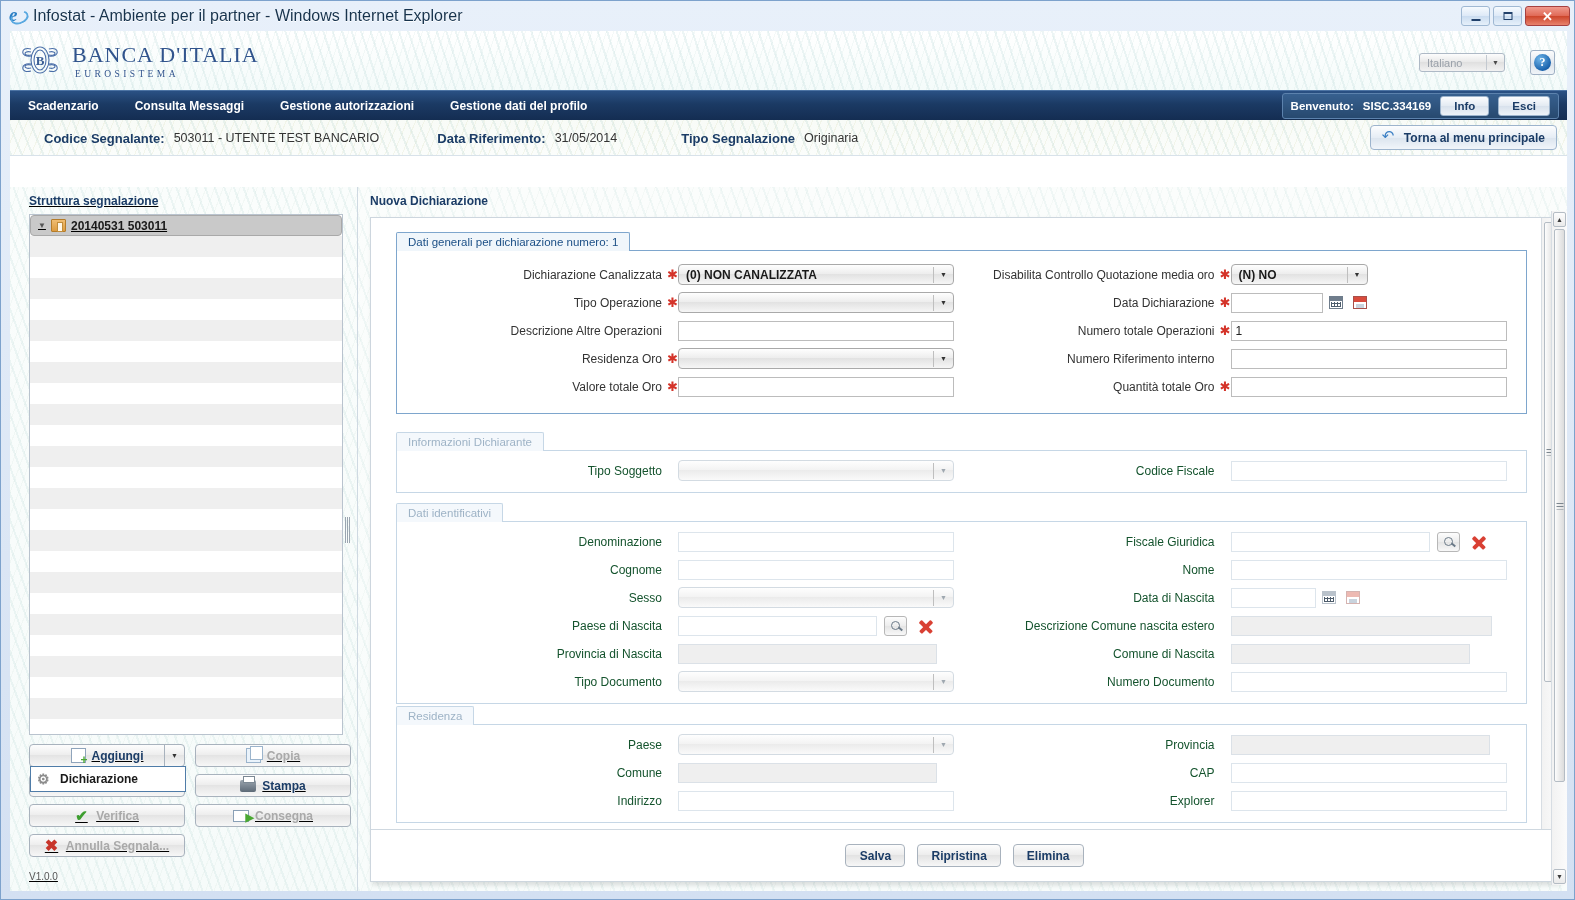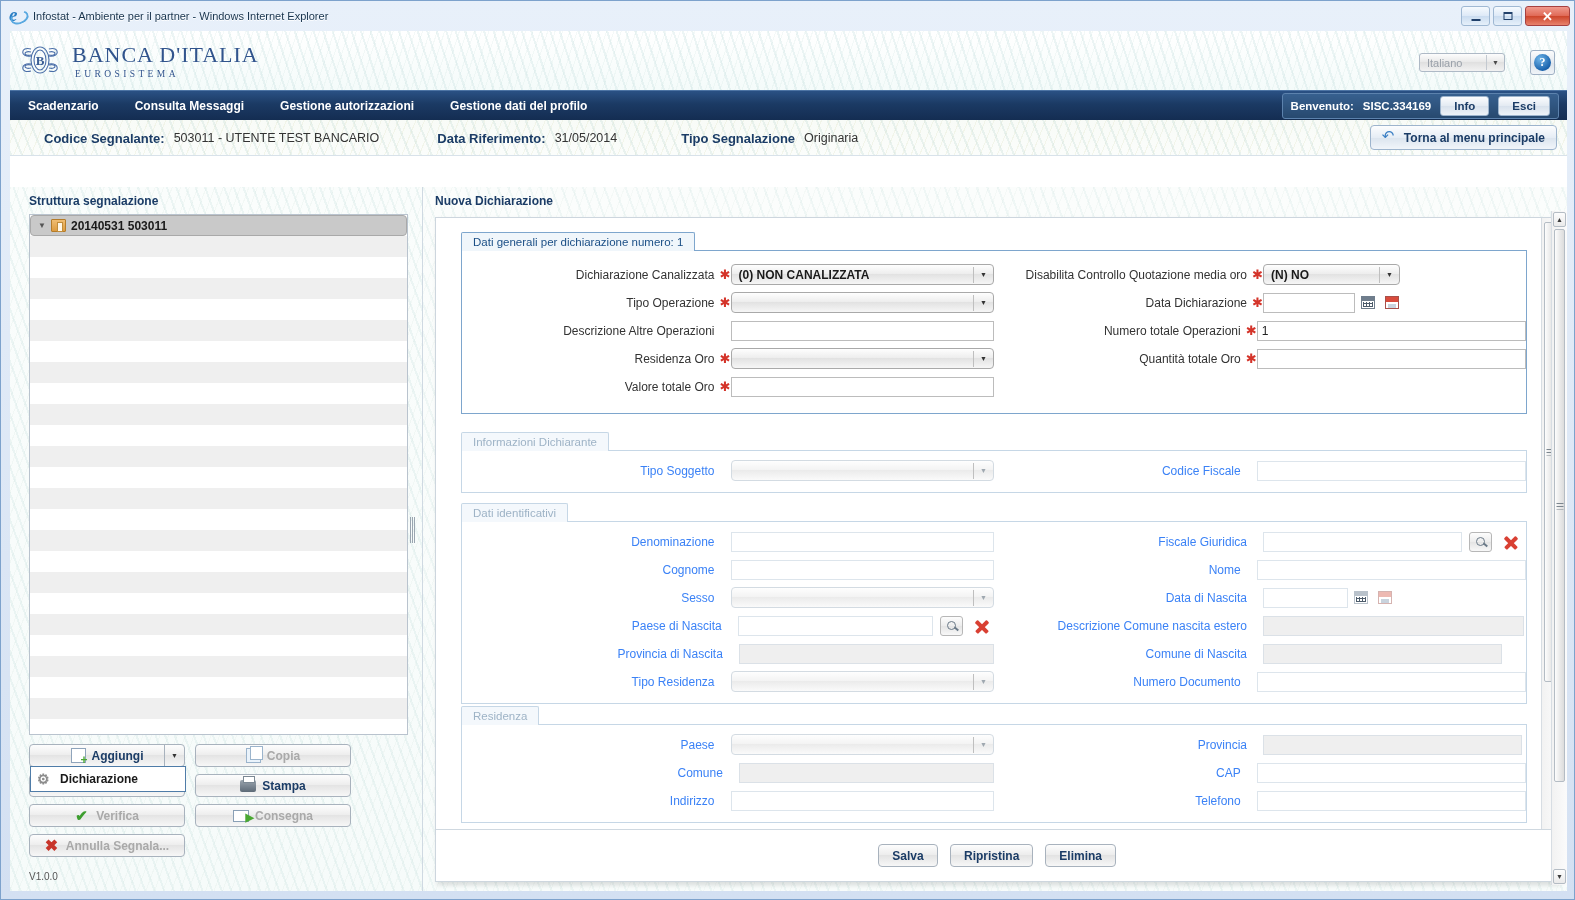--- a/index.html
+++ b/index.html
@@ -30,21 +30,21 @@
     font-family: "Liberation Serif", serif; font-style: italic;
     font-size: 19px; font-weight: bold; color: #2b7fc4;
   }
   .ie-icon:after {
     content: ""; position: absolute; left: 1px; top: 4px;
     width: 15px; height: 9px; border: 2px solid #5aa9e0;
     border-radius: 50%; border-top-color: transparent;
     transform: rotate(-22deg);
   }
   .title-text {
-    font-size: 11px; color: #17334d; font-weight: normal;
+    font-size: 16px; color: #17334d; font-weight: normal;
     text-shadow: 0 1px 0 #fff;
   }
   .wincontrols {
     position: absolute; right: 6px; top: 5px;
     display: flex; gap: 3px; align-items: center;
   }
   .wb {
     width: 29px; height: 20px;
     border: 1px solid #9fb8d3; border-radius: 3px;
     background: linear-gradient(180deg,#f6fafe 0%, #dde9f7 50%, #cadcf0 51%, #e6f0fa 100%);
@@ -164,22 +164,23 @@
     content: "\21B6"; position: absolute; left: 0; top: -4px;
     font-size: 15px; color: #3b7fc4;
   }
 
   
   .main {
     position: absolute; left: 0; top: 156px; right: 0; bottom: 0;
     display: flex;
   }
   .sidebar {
-    width: 413px; position: relative; overflow: hidden;
+    width: 348px; position: relative; overflow: hidden;
     border-right: 1px solid #cfd9e2;
+    text-decoration: underline;
   }
   .sidebar .texture {
     position: absolute; inset: 0;
     background:
       repeating-linear-gradient(70deg, rgba(198,224,222,.28) 0 2px, rgba(255,255,255,0) 2px 9px),
       repeating-linear-gradient(110deg, rgba(214,230,222,.22) 0 1px, rgba(255,255,255,0) 1px 8px),
       linear-gradient(180deg,#fafdfc 0%,#f6fbfa 100%);
   }
   .sb-title {
     position: relative; font-size: 12px; font-weight: bold; color: #1b3c66;
@@ -300,21 +301,21 @@
   }
   .fs-body.soft { border-color: #c6d7e6; }
   .col { width: 50%; }
   .frow {
     display: flex; align-items: center; height: 27px; margin-bottom: 1px;
   }
   .flabel {
     width: 270px; text-align: right; font-size: 12px; color: #333;
     padding-right: 5px; white-space: nowrap;
   }
-  .flabel.soft { color: #3b82f6; }
+  .flabel.soft { color: #14532d; }
   .req { color: #d4342a; font-size: 13px; width: 11px; text-align: center; flex: 0 0 auto; }
   .req.none { color: transparent; }
 
   .txt {
     height: 20px; border: 1px solid #bcbcbc; background: #fff;
     font-size: 12px; color: #222; padding: 0 4px; line-height: 19px;
   }
   .txt.soft { border-color: #dde5ec; }
   .txt.ro { background: #efefef; border-color: #dbe1e7; }
   .sel {
@@ -652,20 +653,25 @@
                       <span class="txt" style="width:92px"></span>
                       <span class="cal-ic"></span>
                       <span class="cal-red"></span>
                     </div>
                     <div class="frow">
                       <span class="flabel" style="width:258px">Numero totale Operazioni</span>
                       <span class="req">✱</span>
                       <span class="txt" style="width:276px">1</span>
                     </div>
                     <div class="frow">
+                      <span class="flabel" style="width:258px">Numero Riferimento interno</span>
+                      <span class="req none">✱</span>
+                      <span class="txt" style="width:276px"></span>
+                    </div>
+                    <div class="frow">
                       <span class="flabel" style="width:258px">Quantità totale Oro</span>
                       <span class="req">✱</span>
                       <span class="txt" style="width:276px"></span>
                     </div>
                   </div>
                 </div>
               </div>
 
               <div class="fs" style="margin-bottom:10px">
                 <div class="fs-legend soft">Informazioni Dichiarante</div>
@@ -720,21 +726,21 @@
                       <span class="txt soft" style="width:199px"></span>
                       <span class="mag-btn"></span>
                       <span class="xbtn"></span>
                     </div>
                     <div class="frow">
                       <span class="flabel soft">Provincia di Nascita</span>
                       <span class="req none">✱</span>
                       <span class="txt ro" style="width:259px"></span>
                     </div>
                     <div class="frow">
-                      <span class="flabel soft">Tipo Residenza</span>
+                      <span class="flabel soft">Tipo Documento</span>
                       <span class="req none">✱</span>
                       <span class="sel soft" style="width:276px">
                         <span class="sval"></span>
                         <span class="ssep"></span>
                         <span class="sarr">▼</span>
                       </span>
                     </div>
                   </div>
                   <div class="col">
                     <div class="frow">
@@ -804,21 +810,21 @@
                       <span class="flabel soft" style="width:258px">Provincia</span>
                       <span class="req none">✱</span>
                       <span class="txt ro" style="width:259px"></span>
                     </div>
                     <div class="frow">
                       <span class="flabel soft" style="width:258px">CAP</span>
                       <span class="req none">✱</span>
                       <span class="txt soft" style="width:276px"></span>
                     </div>
                     <div class="frow">
-                      <span class="flabel soft" style="width:258px">Telefono</span>
+                      <span class="flabel soft" style="width:258px">Explorer</span>
                       <span class="req none">✱</span>
                       <span class="txt soft" style="width:276px"></span>
                     </div>
                   </div>
                 </div>
               </div>
 
             </div>
 
             <div class="vsb">

